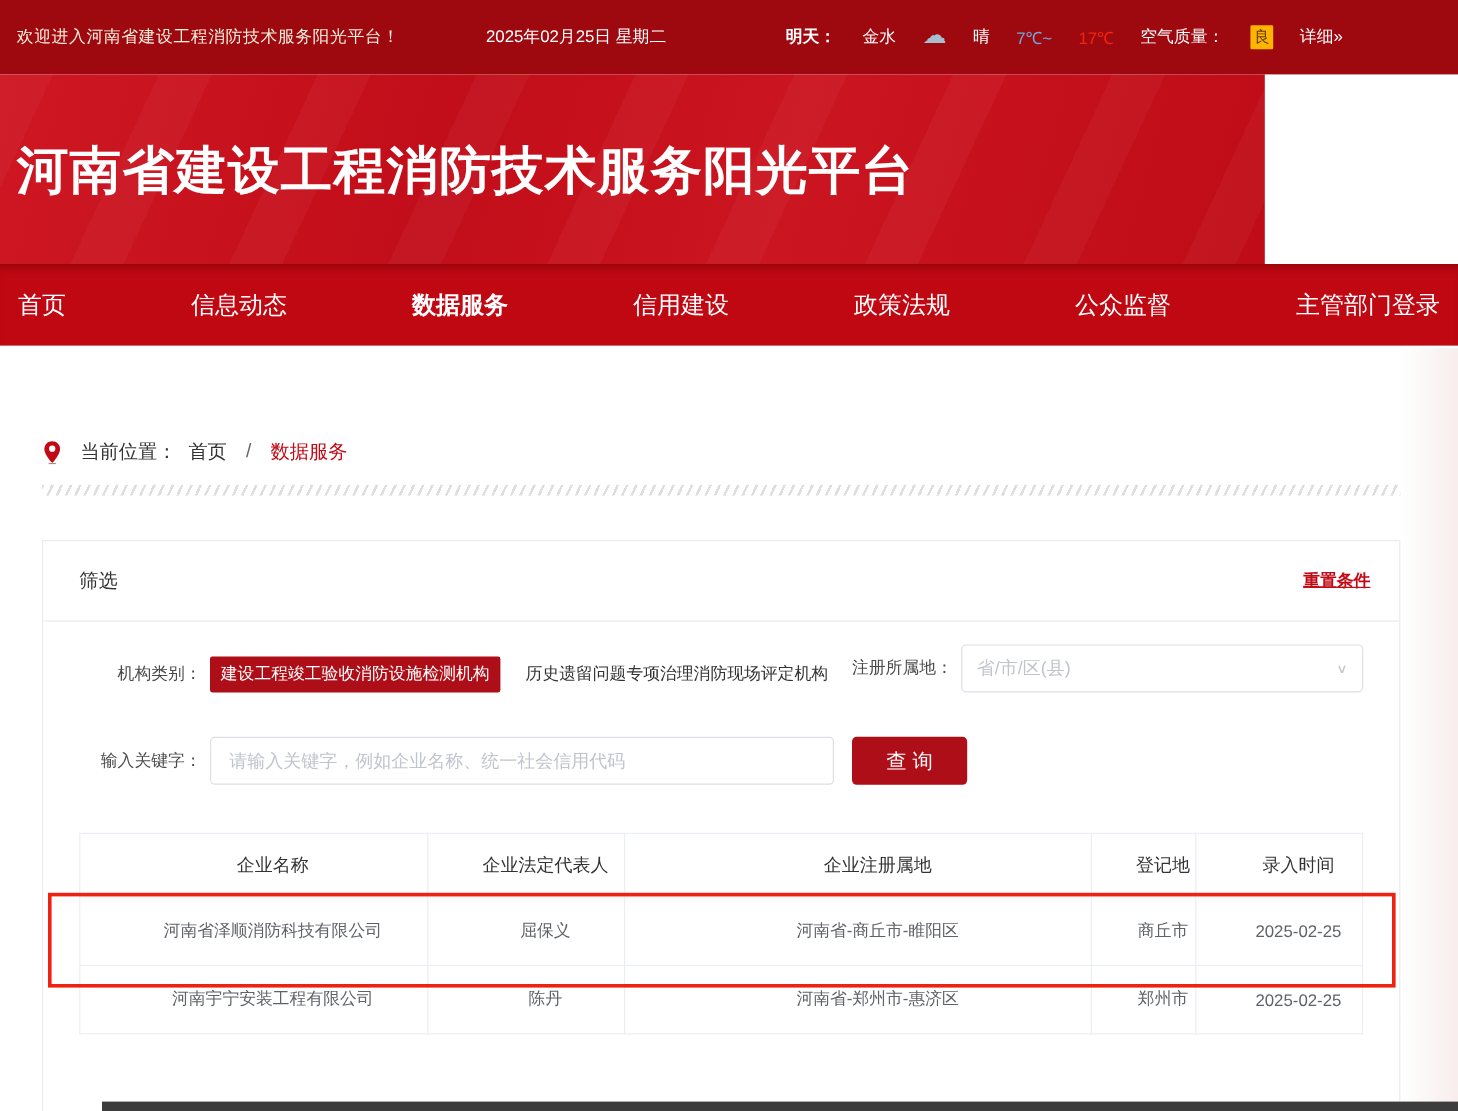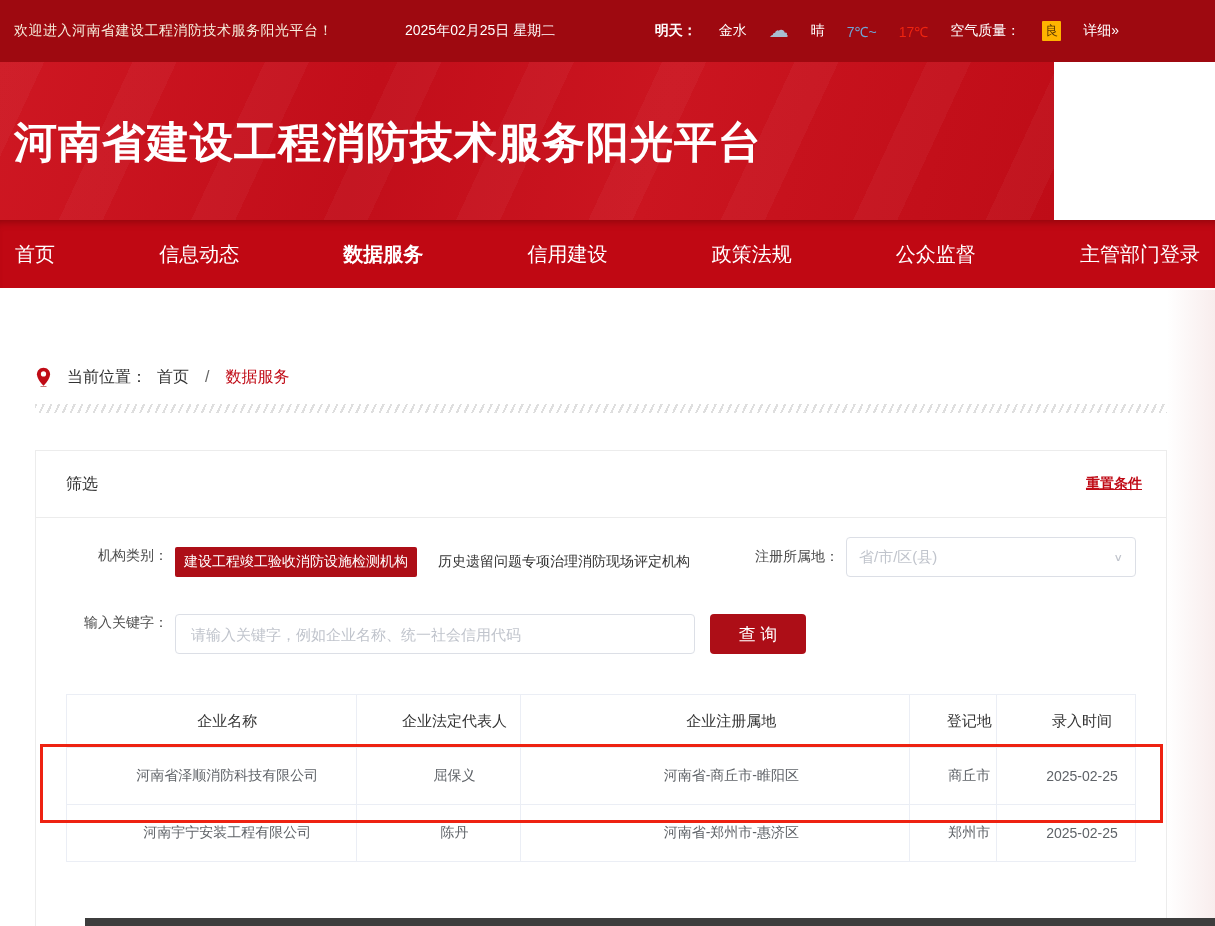--- a/index.html
+++ b/index.html
@@ -86,35 +86,35 @@
   .card-header {
     height:67px; border-bottom:1px solid #ececec;
     display:flex; align-items:center; padding:0 24px 0 30px;
     font-size:16px; color:#333;
   }
   .reset-link {
     margin-left:auto; font-size:14px; color:var(--link-red);
     text-decoration:underline; cursor:pointer;font-weight:bold;
   }
 
-  .filter-row { display:flex; margin:29px 30px 0 30px; }
+  .filter-row { display:flex; align-items:center; margin:29px 30px 0 30px; }
   .filter-row.second { margin-top:37px; }
   .f-label {
     width:102px; text-align:right; font-size:14px; color:#4a4a4a;
     flex:none; margin-right:7px; white-space:nowrap;
   }
   .chip {
     font-size:14px; padding:6px 9px; border-radius:2px; cursor:pointer; white-space:nowrap;
   }
   .chip.selected { background:var(--primary-red); color:#fff; }
   .chip.plain { color:#333; margin-left:2px; }
 
   .region-group { margin-left:auto; display:flex; align-items:center; }
   .select-box {
-    width:290px; height:40px; border:1px solid #dcdfe6; border-radius:4px;
+    width:335px; height:40px; border:1px solid #dcdfe6; border-radius:4px;
     display:flex; align-items:center; padding:0 12px; cursor:pointer;
     background:#fff;
   }
   .select-box .placeholder { color:#c0c4cc; font-size:15px; }
   .select-box .chev { margin-left:auto; color:#c0c4cc; font-size:13px; transform:scaleY(.8); }
 
   .kw-input {
     width:520px; height:40px; border:1px solid #dcdfe6; border-radius:4px;
     padding:0 15px; font-size:15px; color:#333; outline:none;
     font-family:"Liberation Sans", sans-serif;

